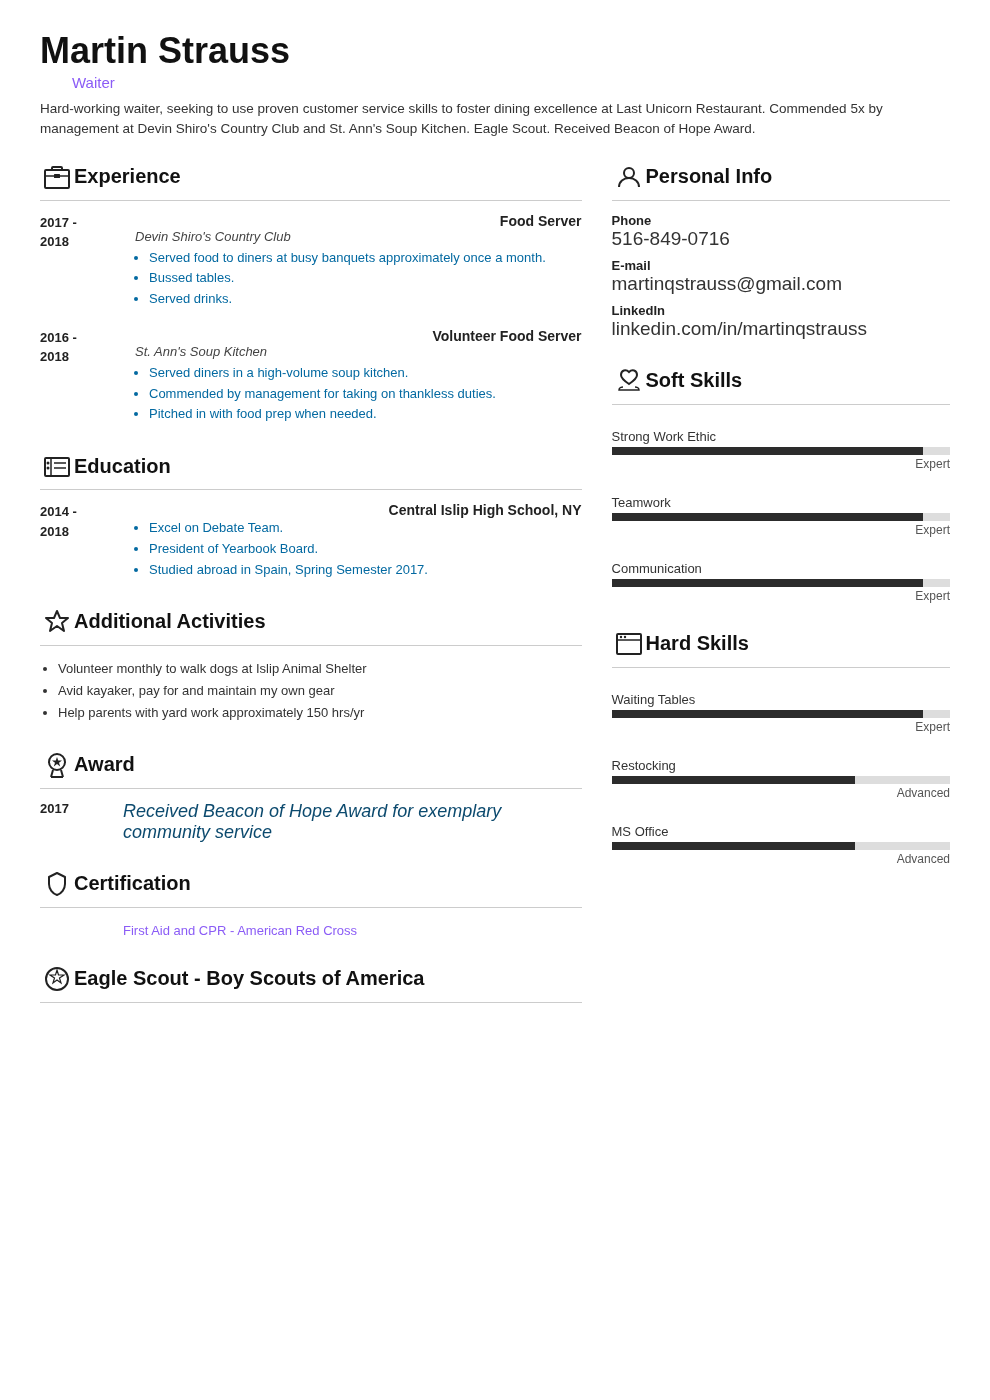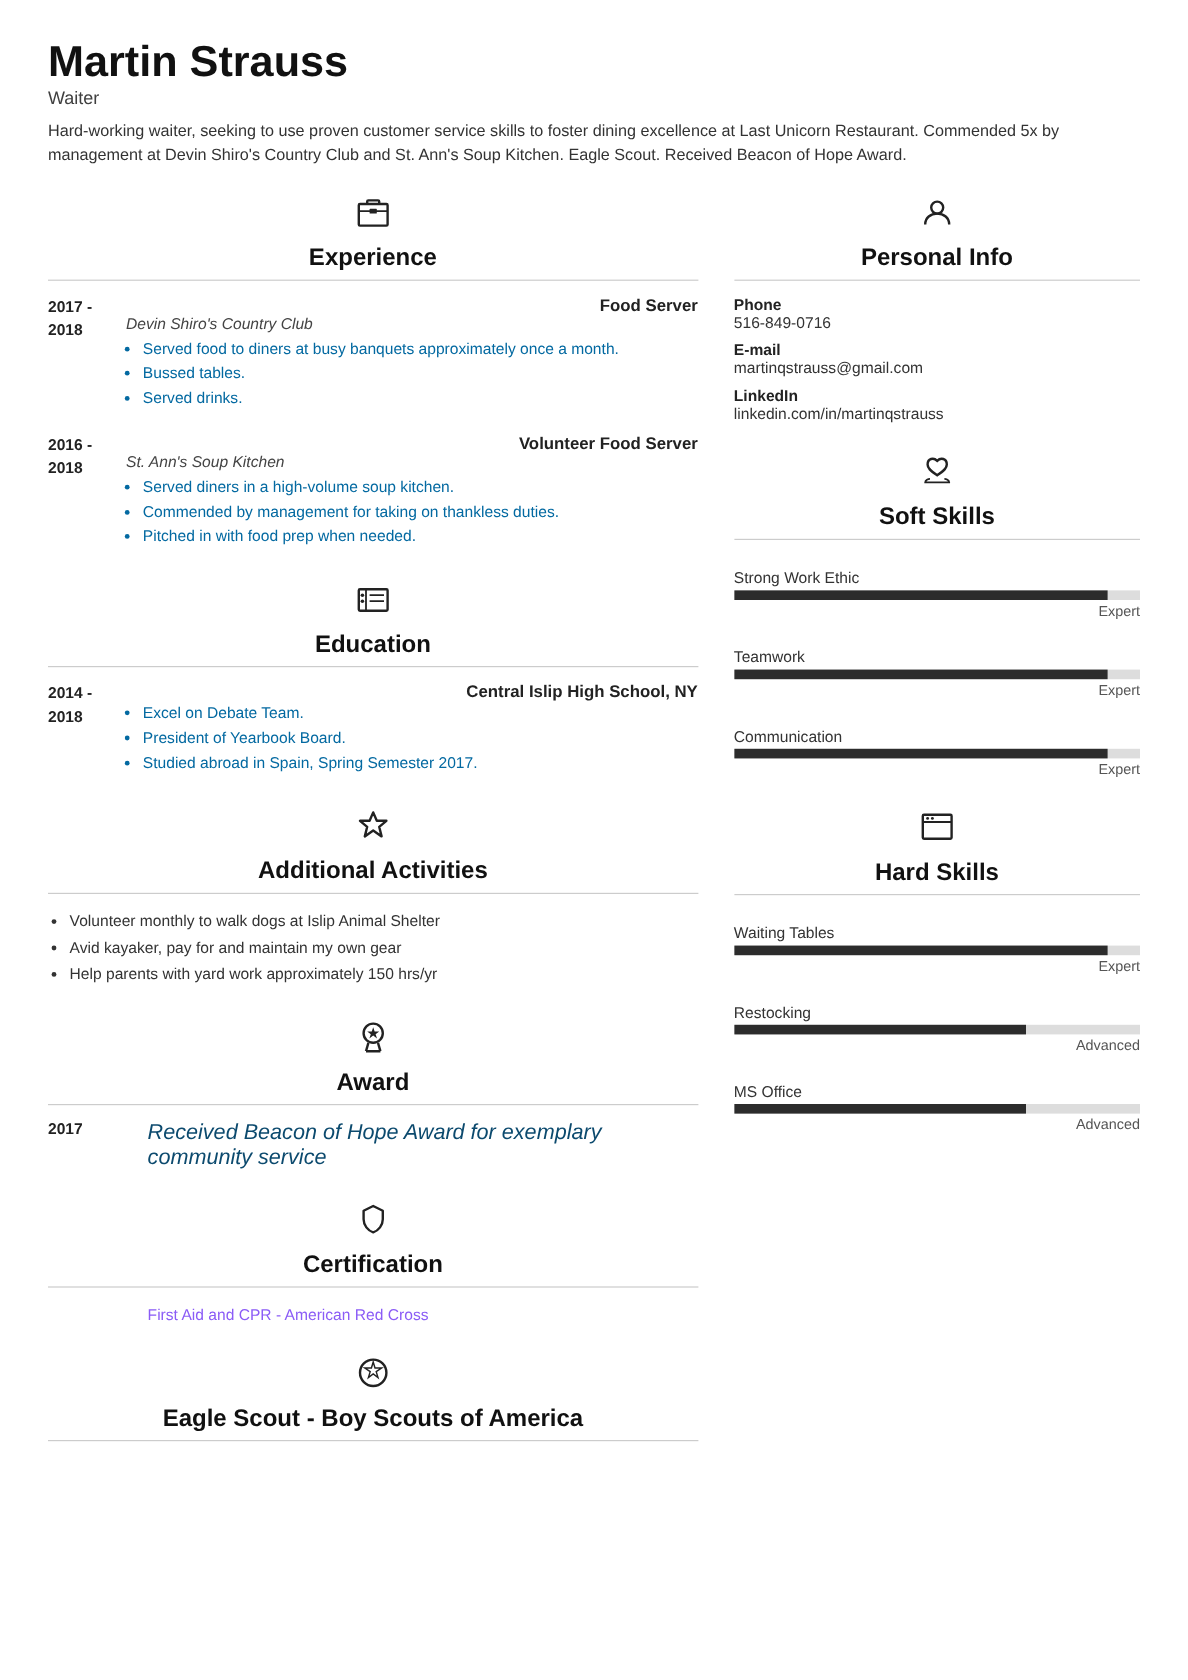--- a/index.html
+++ b/index.html
@@ -9,36 +9,34 @@
       color: #222;
       background: #fff;
       width: 990px;
       min-height: 1400px;
       padding: 30px 40px;
     }
 
     
     .resume-header { margin-bottom: 16px; }
     .resume-name { font-size: 36px; font-weight: 900; color: #111; }
-    .resume-title { font-size: 15px; color: #404040; margin-top: 2px; margin-bottom: 8px; }
+    .resume-title { font-size: 15px; color: #8b5cf6; margin-top: 2px; margin-bottom: 8px; margin-left: 32px; }
     .resume-summary { font-size: 13.5px; color: #333; line-height: 1.5; }
 
     
     .columns { display: flex; gap: 30px; margin-top: 20px; }
     .col-left { flex: 1.6; }
     .col-right { flex: 1; min-width: 260px; }
 
     
     .section { margin-bottom: 24px; }
     .section-header {
       display: flex;
       align-items: center;
-      gap: 10px;
       margin-bottom: 6px;
-      flex-direction: column;
     }
     .section-icon {
       width: 34px;
       height: 34px;
       display: flex;
       align-items: center;
       justify-content: center;
       flex-shrink: 0;
     }
     .section-icon svg { width: 28px; height: 28px; }
@@ -47,21 +45,21 @@
       font-weight: 700;
       color: #111;
     }
     .section-divider {
       border: none;
       border-top: 1.5px solid #ccc;
       margin-bottom: 12px;
     }
 
     
-    .entry { display: flex; gap: 0; margin-bottom: 18px; }
+    .entry { display: flex; gap: 30px; margin-bottom: 18px; }
     .entry-dates { font-weight: 700; font-size: 13px; min-width: 65px; color: #222; line-height: 1.5; }
     .entry-content { flex: 1; }
     .entry-job-title { font-weight: 700; font-size: 14px; text-align: right; }
     .entry-company { font-style: italic; font-size: 13px; color: #444; margin-bottom: 4px; }
     .entry-bullets { padding-left: 14px; }
     .entry-bullets li { font-size: 13px; color: #0369a1; line-height: 1.6; list-style-type: disc; }
 
     
     .simple-entry { display: flex; gap: 18px; margin-bottom: 10px; }
     .simple-year { font-weight: 700; font-size: 13px; min-width: 65px; }
@@ -69,21 +67,21 @@
 
     .cert-text { font-size: 13px; color: #8b5cf6; padding-left: 0; margin-top: 15px; }
     .eagle-text { font-size: 13px; color: #333; margin-top: 6px; }
 
     
     .activities-list { padding-left: 18px; margin-top: 4px; }
     .activities-list li { font-size: 13px; color: #333; line-height: 1.7; list-style-type: disc; }
 
     
     .info-label { font-weight: 700; font-size: 13px; margin-top: 8px; }
-    .info-value { font-size: 13px; color: #333; margin-bottom: 2px; }
+    .info-value { font-size: 19px; color: #333; margin-bottom: 2px; }
 
     
     .skill-item { margin-bottom: 12px; margin-top: 24px; }
     .skill-name { font-size: 13px; color: #333; margin-bottom: 3px; }
     .skill-bar-bg {
       background: #ddd;
       height: 8px;
       border-radius: 0;
       width: 100%;
       position: relative;

